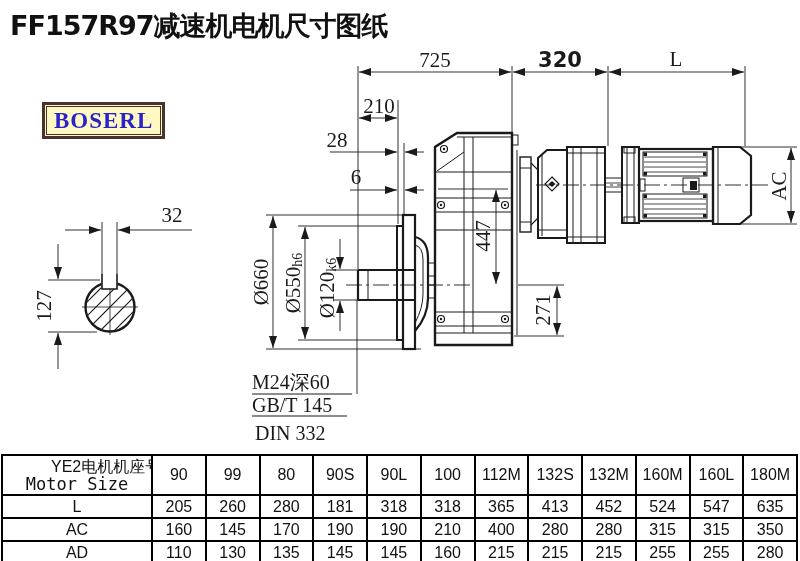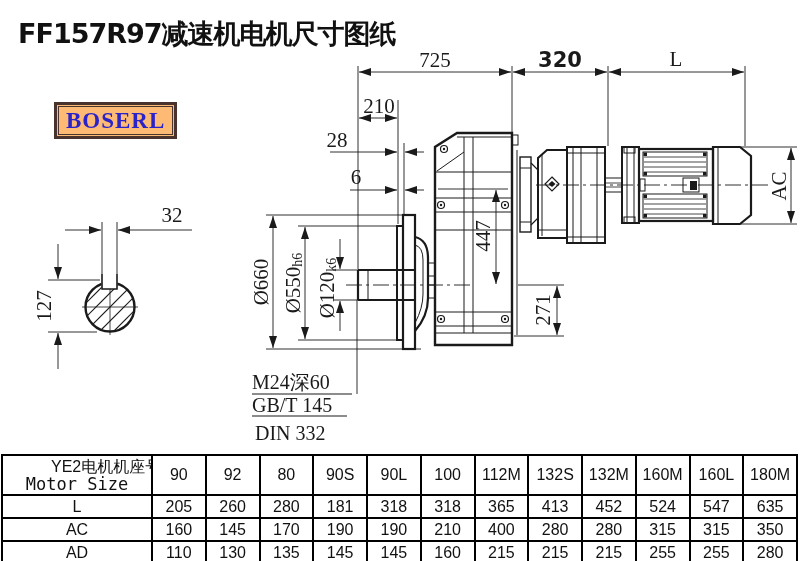--- a/index.html
+++ b/index.html
@@ -1,21 +1,21 @@
 <!DOCTYPE html>
 <html><head>
 <meta charset="utf-8">
 <style>
   html,body{margin:0;padding:0;background:#fff;}
   .page{position:relative;width:800px;height:561px;background:#fff;overflow:hidden;
         font-family:"Liberation Sans","DejaVu Sans",sans-serif;}
-  .title{position:absolute;left:2px;top:0px;margin:16px;font-size:27px;font-weight:bold;
+  .title{position:absolute;left:2px;top:0px;margin:8px;font-size:27px;font-weight:bold;
          color:#111111;letter-spacing:-1px;white-space:nowrap;
          font-family:"DejaVu Sans","Liberation Sans",sans-serif;}
-  .logo-outer{position:absolute;left:54px;top:102px;border:3px solid #4a332c;padding:1px;background:#fdba74;}
+  .logo-outer{position:absolute;left:42px;top:102px;border:3px solid #4a332c;padding:1px;background:#fef9c3;}
   .logo-inner{border:1px solid #4a332c;padding:0px 7px;}
   .logo-text{color:#2a23c9;font-family:"Liberation Serif","DejaVu Serif",serif;
              font-size:23px;font-weight:bold;letter-spacing:1px;line-height:27px;}
   svg{position:absolute;left:0;top:0;}
   svg text{fill:#1a1a1a;font-family:"Liberation Serif","DejaVu Serif",serif;}
   .dimtxt{font-size:21px;}
   .dimtxt-b{font-size:21px;font-weight:bold;font-family:"DejaVu Sans","Liberation Sans",sans-serif;}
   .notetxt{font-size:20px;}
   table.spec{position:absolute;left:1px;top:454px;width:797px;border-collapse:collapse;
              table-layout:fixed;background:#fff;}
@@ -246,21 +246,21 @@
   </svg>
 
   <table class="spec">
     <tbody>
         <tr class="hdr">
       <td class="hcell">
         <div class="hcn">YE2电机机座号</div>
         <div class="hen">Motor Size</div>
       </td>
       <td>90</td>
-      <td>92</td>
+      <td>99</td>
       <td>80</td>
       <td>90S</td>
       <td>90L</td>
       <td>100</td>
       <td>112M</td>
       <td>132S</td>
       <td>132M</td>
       <td>160M</td>
       <td>160L</td>
       <td>180M</td>

